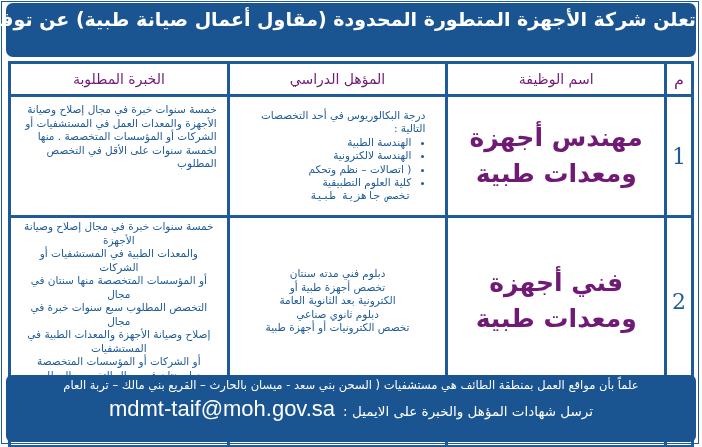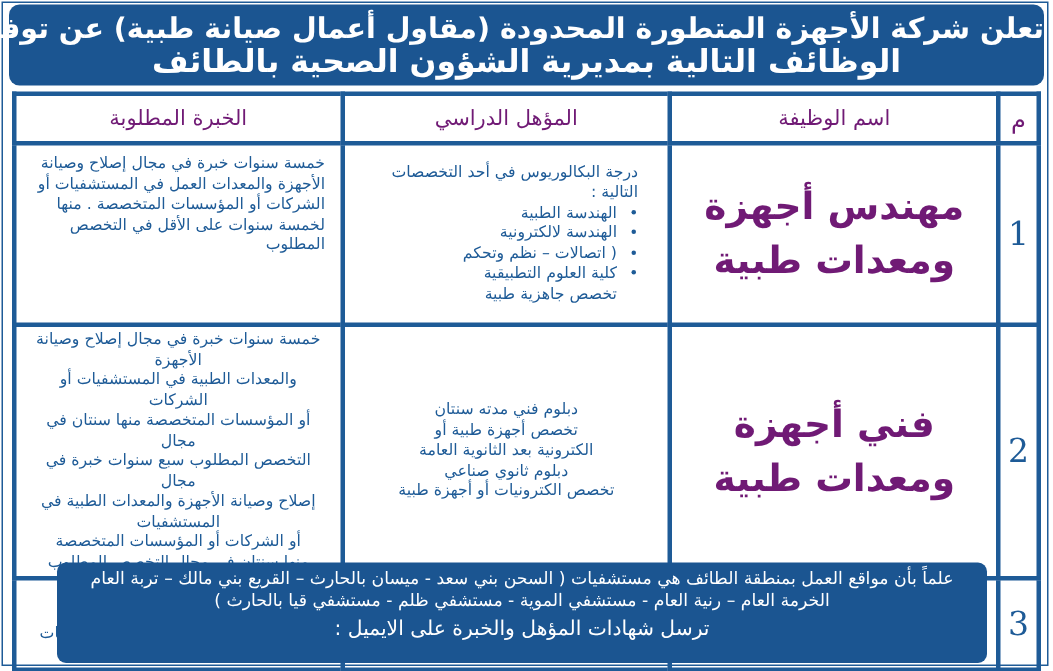--- a/index.html
+++ b/index.html
@@ -10,21 +10,21 @@
   .frame {
     position:absolute; left:1px; top:1px; width:698px; height:443px;
     border:1px solid #1e5b97; box-sizing:border-box; background:#fff;
   }
   .header {
     position:absolute; left:6px; top:3px; width:690px; height:54px;
     background:#1b5591; border-radius:7px; color:#fff; text-align:center;
     direction:rtl;
   }
   .header .l1 { font-weight:bold; font-size:19px; line-height:24px; margin-top:4px; white-space:nowrap; }
-  .header .l2 { font-weight:bold; font-size:21px; line-height:20px; white-space:nowrap; }
+  .header .l2 { font-weight:normal; font-size:18px; line-height:20px; white-space:nowrap;margin-top:25px; }
 
   table.jobs {
     position:absolute; left:8px; top:61px; width:686px;
     border-collapse:collapse; direction:rtl; table-layout:fixed;
   }
   table.jobs td, table.jobs th {
     border:3px solid #1e5b97; padding:0; vertical-align:middle;
   }
   table.jobs th { height:30px; font-weight:normal; font-size:14px; color:#701a75; }
   .c-num { width:24px; text-align:center; font-family:"DejaVu Serif", serif; font-size:22px; color:#1e5b97; }
@@ -33,22 +33,22 @@
   .c-exp { font-size:10.5px; line-height:13.5px; padding:2px 10px !important; color:#1e5b97; }
   .row1 td { height:110px; }
   .row2 td { height:118px;text-align:center; }
   .row3 td { height:30px; }
   .c-qual ul { margin:0; padding:0 14px 0 0; list-style:disc; }
   .c-qual ul li { padding:0; }
   .exp1 { padding-top:6px !important; vertical-align:top !important; }
   .center { text-align:center; }
 
   .footer {
-    position:absolute; left:6px; top:375px; width:620px; height:67px;
-    background:#1b5591; border-radius:6px; color:#fff; direction:rtl; text-align:center;margin-left:32px;
+    position:absolute; left:6px; top:375px; width:690px; height:67px;
+    background:#1b5591; border-radius:6px; color:#fff; direction:rtl; text-align:center;
   }
   .footer .n1 { font-size:11.5px; line-height:15px; margin-top:3px; white-space:nowrap; }
   .footer .n2 { font-size:11.5px; line-height:15px; white-space:nowrap; }
   .footer .send { margin-top:3px; white-space:nowrap; display:flex; justify-content:center; align-items:baseline; gap:8px; }
   .footer .send-label { font-size:13.5px; }
   .footer .email { font-family:"Liberation Sans", sans-serif; font-size:22px; direction:ltr; }
 </style>
 </head>
 <body>
 
@@ -76,21 +76,21 @@
         <div>ومعدات طبية</div>
       </td>
       <td class="c-qual">
         <div>درجة البكالوريوس في أحد التخصصات التالية :</div>
         <ul>
           <li>الهندسة الطبية</li>
           <li>الهندسة لالكترونية</li>
           <li>( اتصالات – نظم وتحكم</li>
           <li>كلية العلوم التطبيقية</li>
         </ul>
-        <div style="padding-right:14px;">تخصص جاهزية طبية</div>
+        <div style="padding-right:14px;font-family:Liberation Mono, monospace;">تخصص جاهزية طبية</div>
       </td>
       <td class="c-exp exp1">
         <div>خمسة سنوات خبرة في مجال إصلاح وصيانة الأجهزة والمعدات العمل في المستشفيات أو الشركات أو المؤسسات المتخصصة . منها لخمسة سنوات على الأقل في التخصص المطلوب</div>
       </td>
     </tr>
     <tr class="row2">
       <td class="c-num">2</td>
       <td class="c-title">
         <div>فني أجهزة</div>
         <div>ومعدات طبية</div>
@@ -123,17 +123,17 @@
       <td class="c-exp">
         <div>خبرة خمس سنوات في مجال محطات معالجة المياة</div>
         <div>في المستشفيات أو الشركات أو المؤسسات المتخصصة</div>
       </td>
     </tr>
   </tbody>
 </table>
 
 <div class="footer">
   <div class="n1">علماً بأن مواقع العمل بمنطقة الطائف هي مستشفيات ( السحن بني سعد - ميسان بالحارث – القريع بني مالك – تربة العام</div>
-  <div class="n2">الخرمة العام – رنية العام - مستشفي الموية - مستشفي ظلم - مستشفي قيا بالحارث )</div>
   <div class="send">
     <span class="send-label">ترسل شهادات المؤهل والخبرة على الايميل :</span>
+    <span class="email">mdmt-taif@moh.gov.sa</span>
   </div>
 </div>
 
 </body></html>

